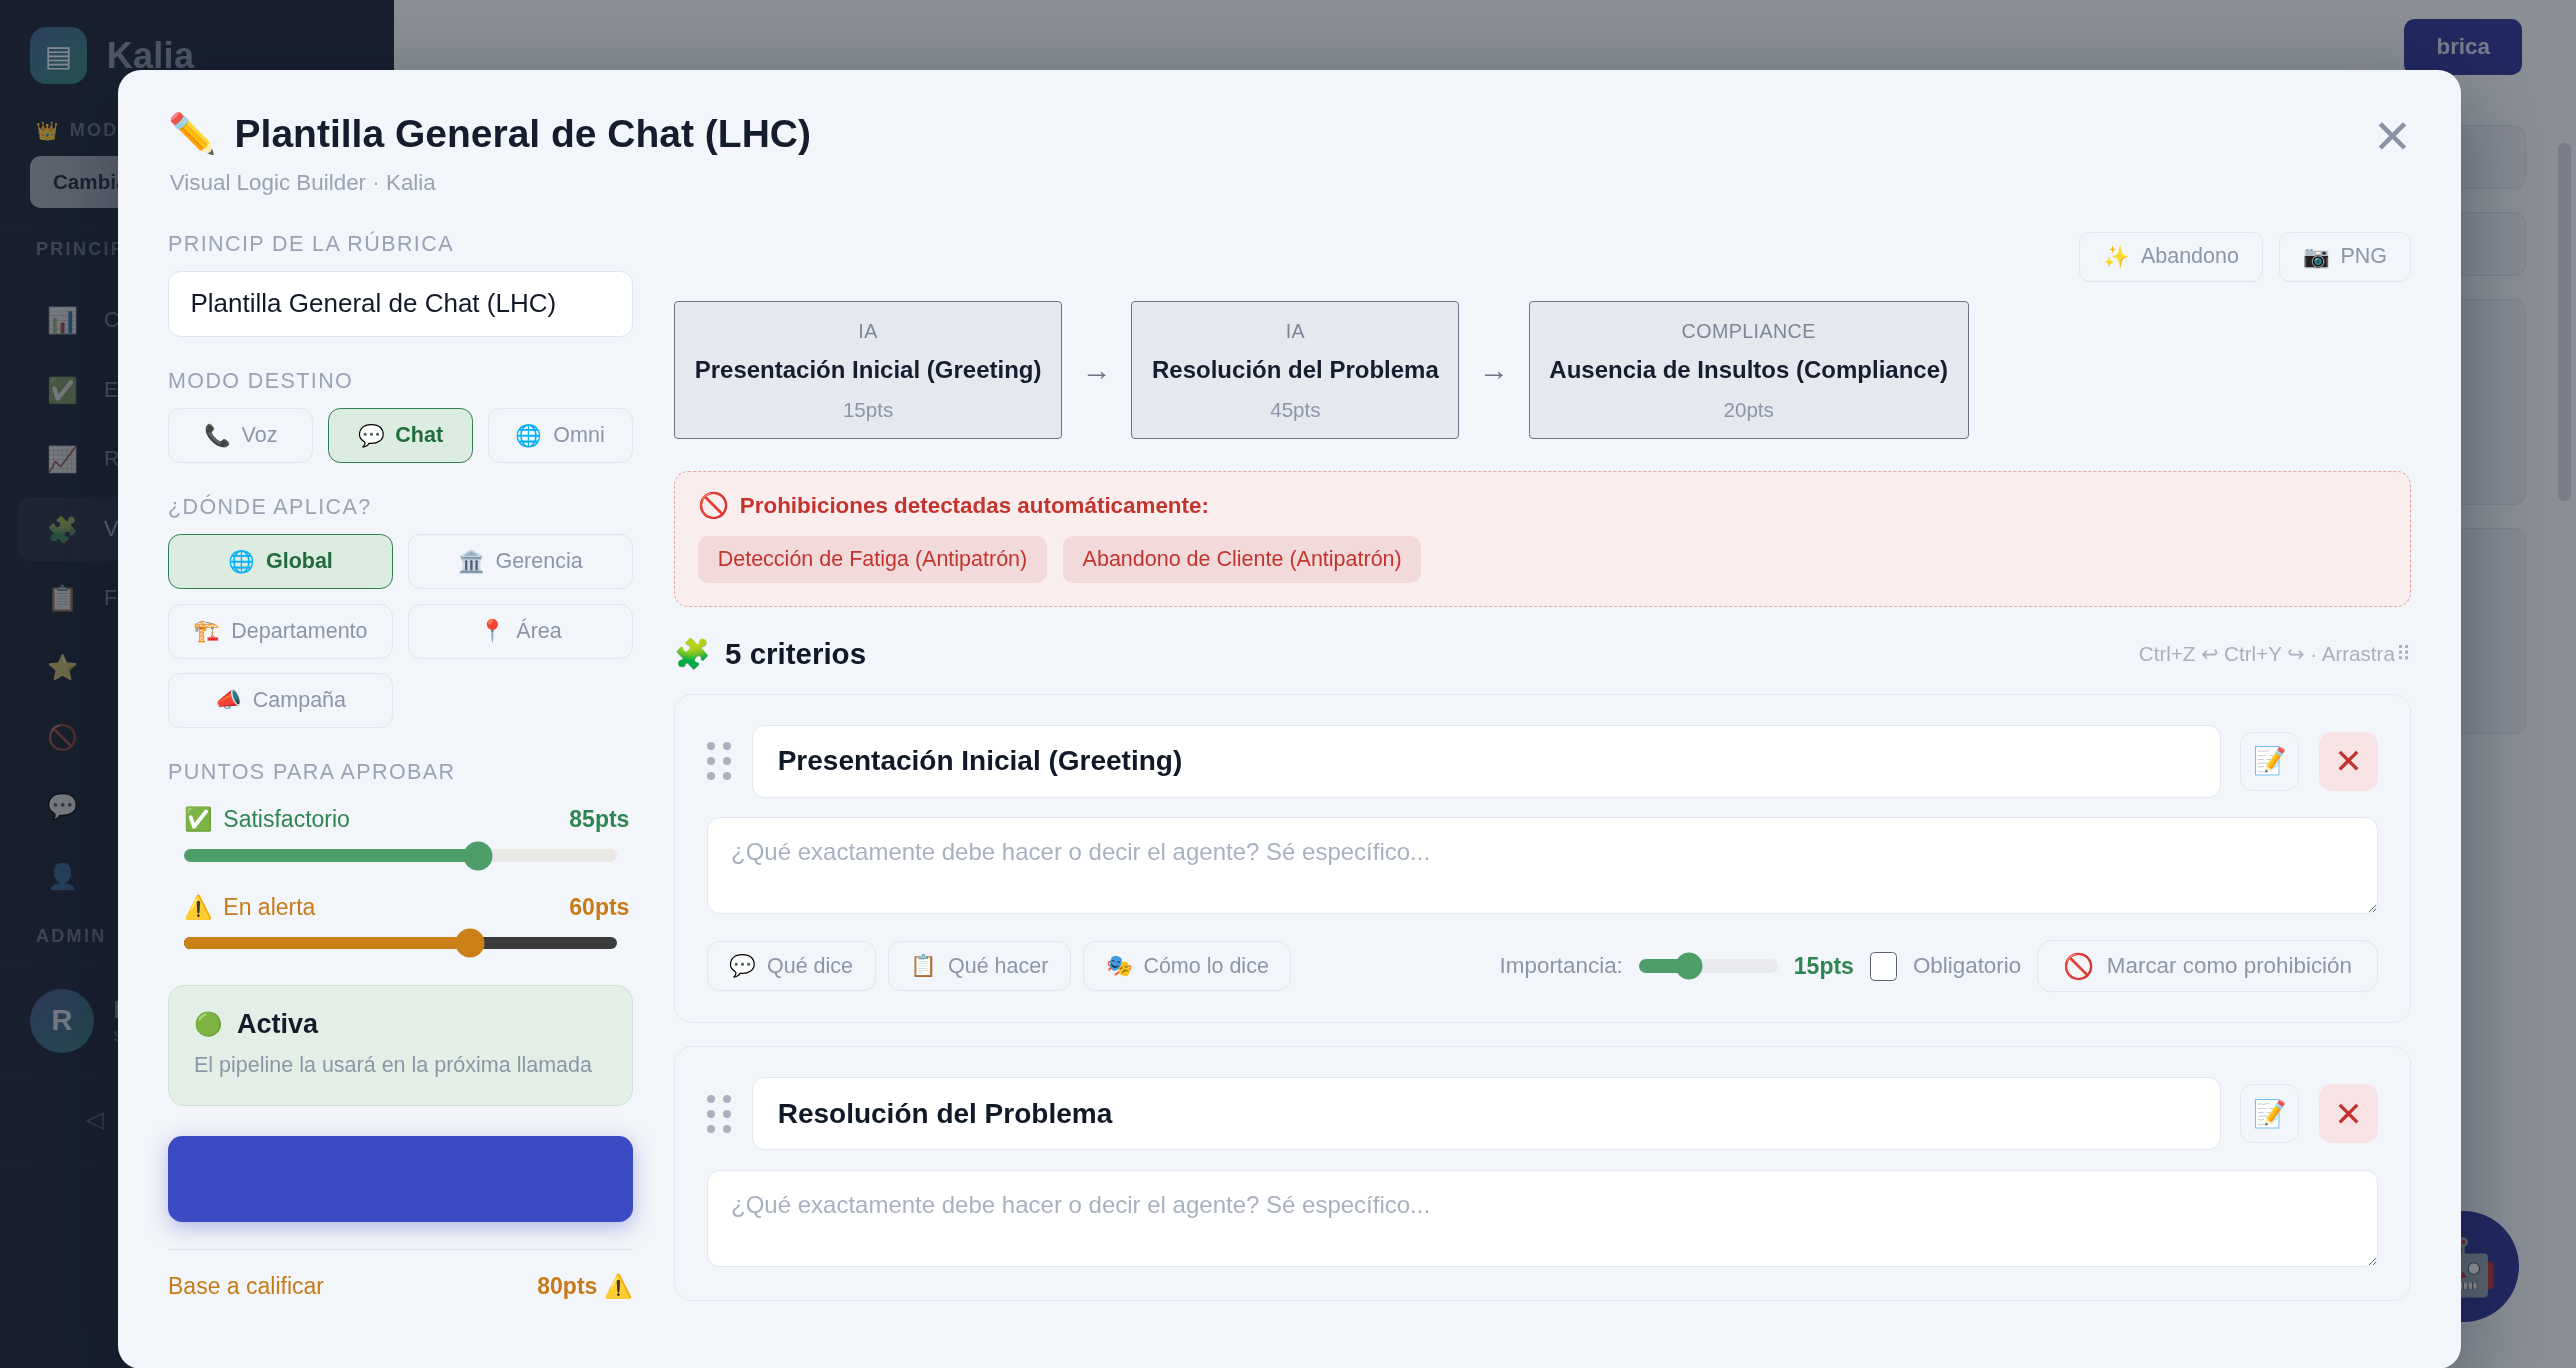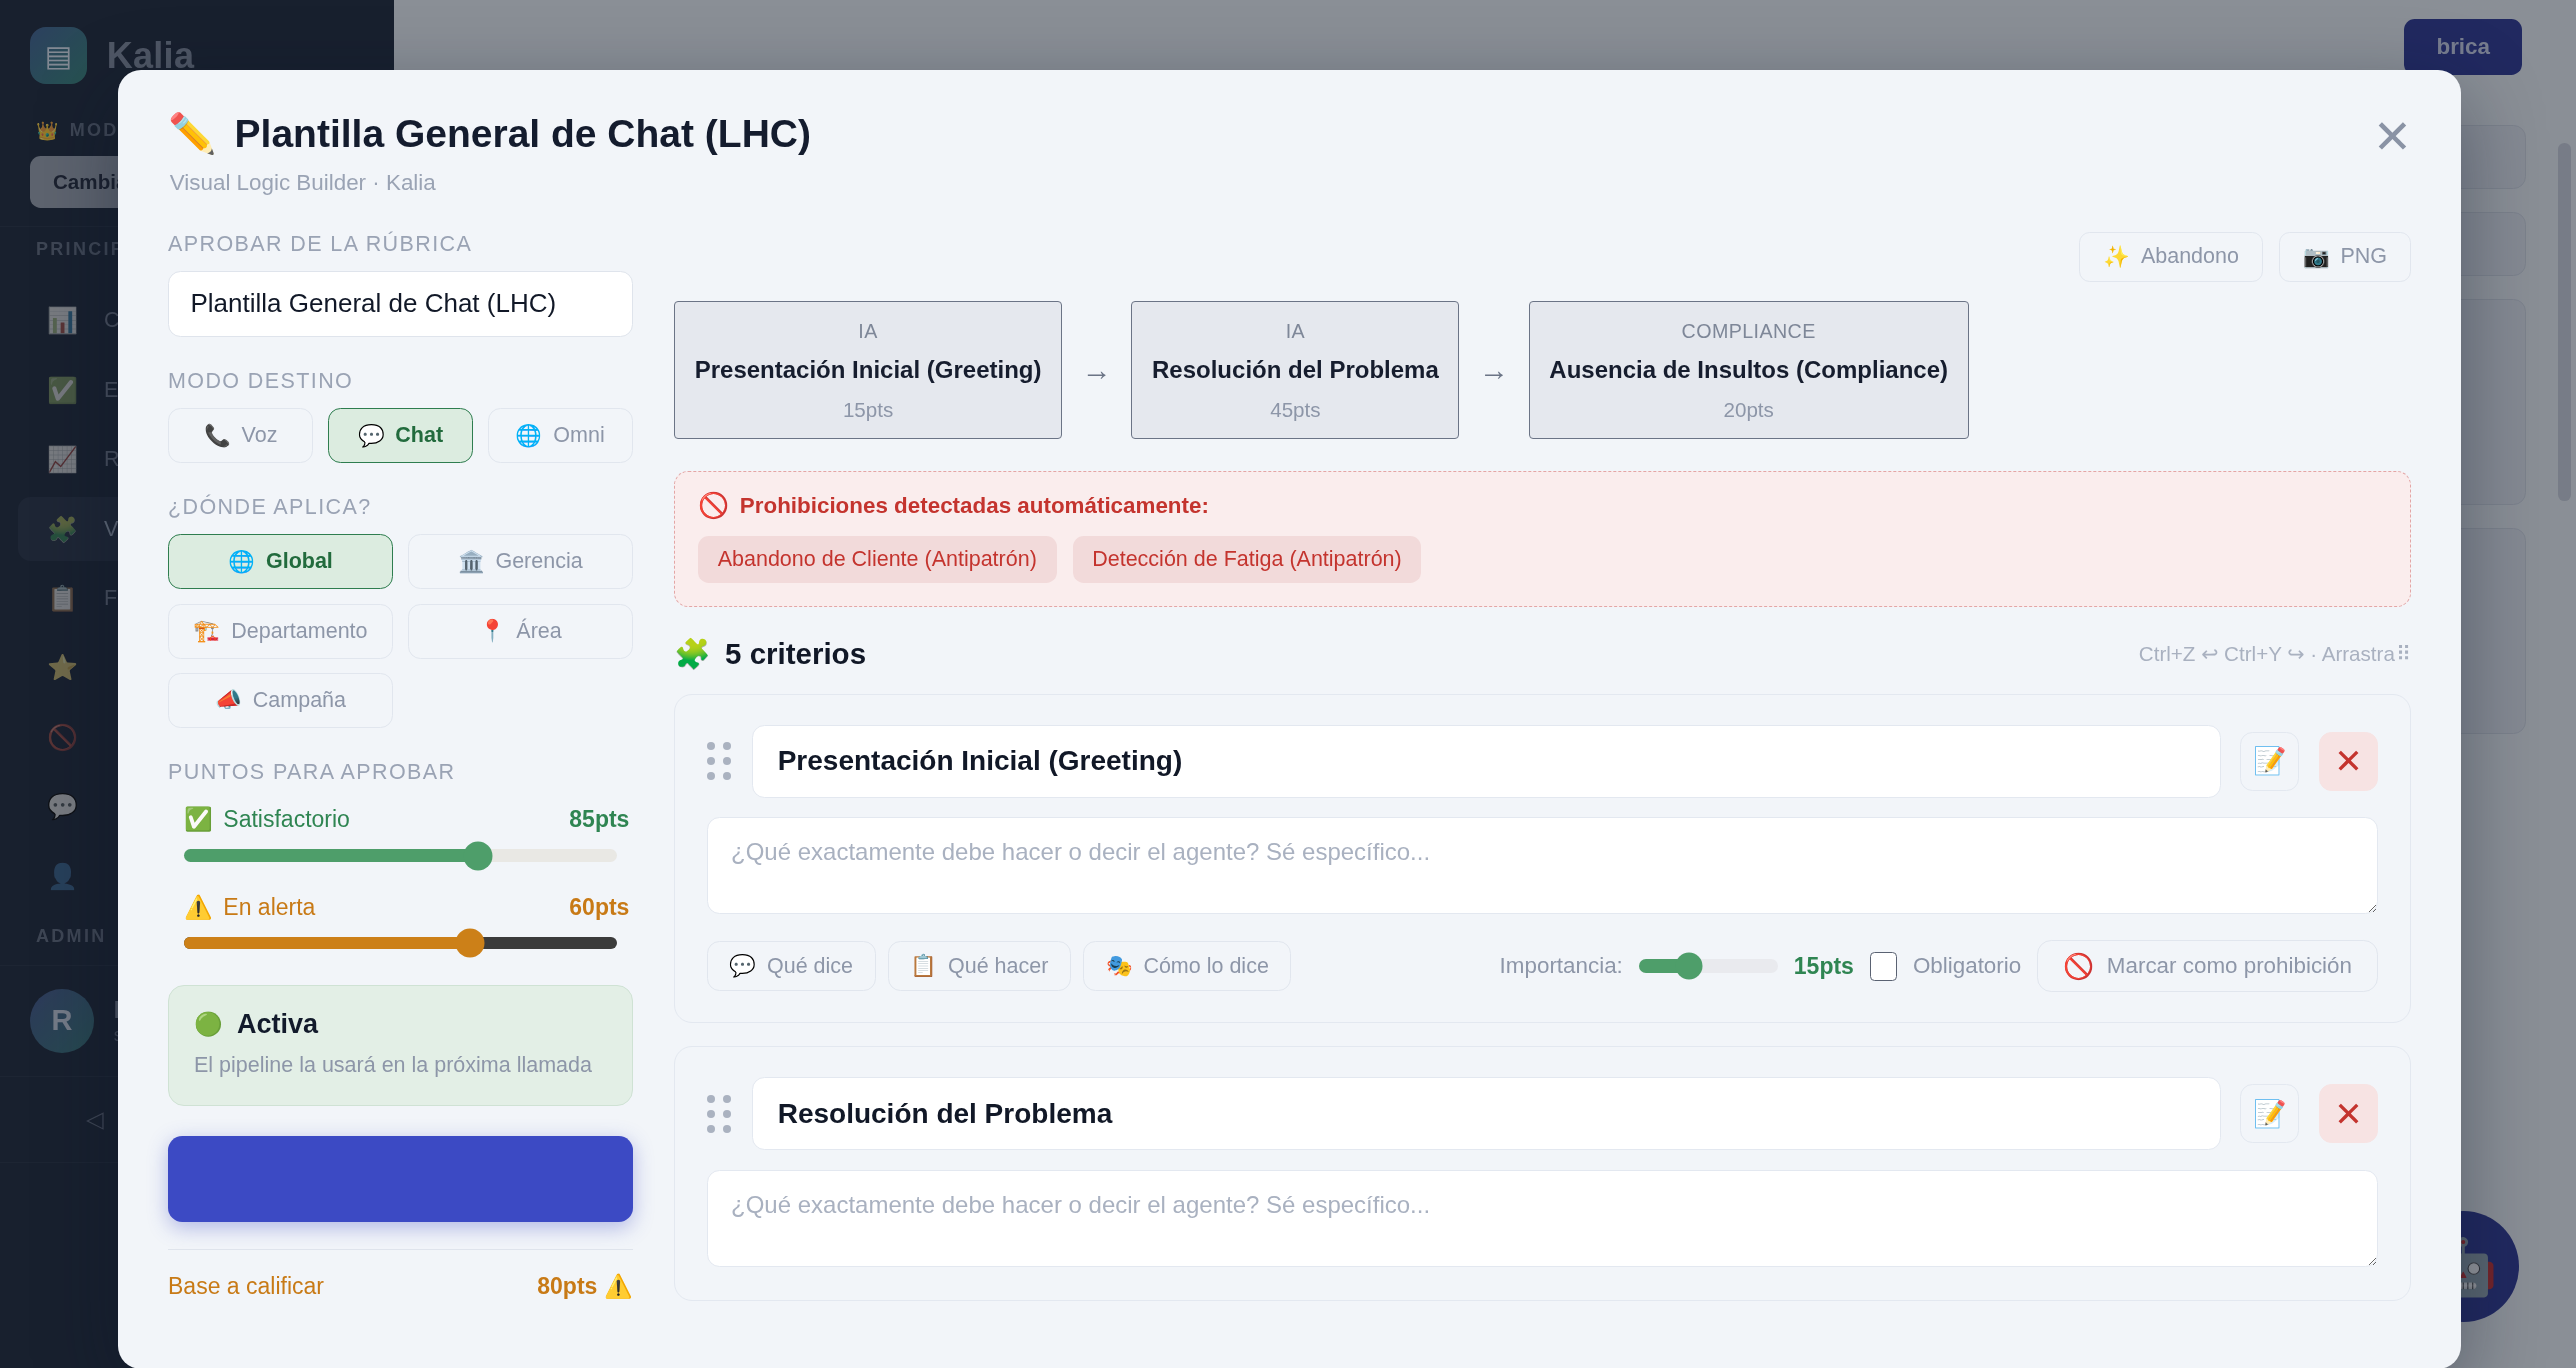--- a/index.html
+++ b/index.html
@@ -347,21 +347,21 @@
         <span>Plantilla General de Chat (LHC)</span>
       </div>
       <div class="modal-sub">Visual Logic Builder · Kalia</div>
       <div class="modal-close">✕</div>
     </div>
 
     <div class="modal-body">
 
       <div class="left-col">
 
-        <div class="field-label">APROBAR DE LA RÚBRICA</div>
+        <div class="field-label">PRINCIP DE LA RÚBRICA</div>
         <input class="name-input" value="Plantilla General de Chat (LHC)" style="">
 
         <div class="group-gap">
           <div class="field-label">MODO DESTINO</div>
           <div class="chip-row">
             <div class="chip">
               <span class="em">📞</span>
               <span>Voz</span>
             </div>
             <div class="chip sel">
@@ -484,22 +484,22 @@
             <div class="flow-pts">20pts</div>
           </div>
         </div>
 
         <div class="prohib">
           <div class="prohib-title">
             <span class="no-ico">🚫</span>
             <span>Prohibiciones detectadas automáticamente:</span>
           </div>
           <div class="prohib-tags">
+            <div class="prohib-tag">Detección de Fatiga (Antipatrón)</div>
             <div class="prohib-tag">Abandono de Cliente (Antipatrón)</div>
-            <div class="prohib-tag">Detección de Fatiga (Antipatrón)</div>
           </div>
         </div>
 
         <div class="crit-head">
           <div class="crit-count">
             <span>🧩</span>
             <span>5 criterios</span>
           </div>
           <div class="crit-hint">
             <span>Ctrl+Z ↩ Ctrl+Y ↪ · Arrastra</span>

